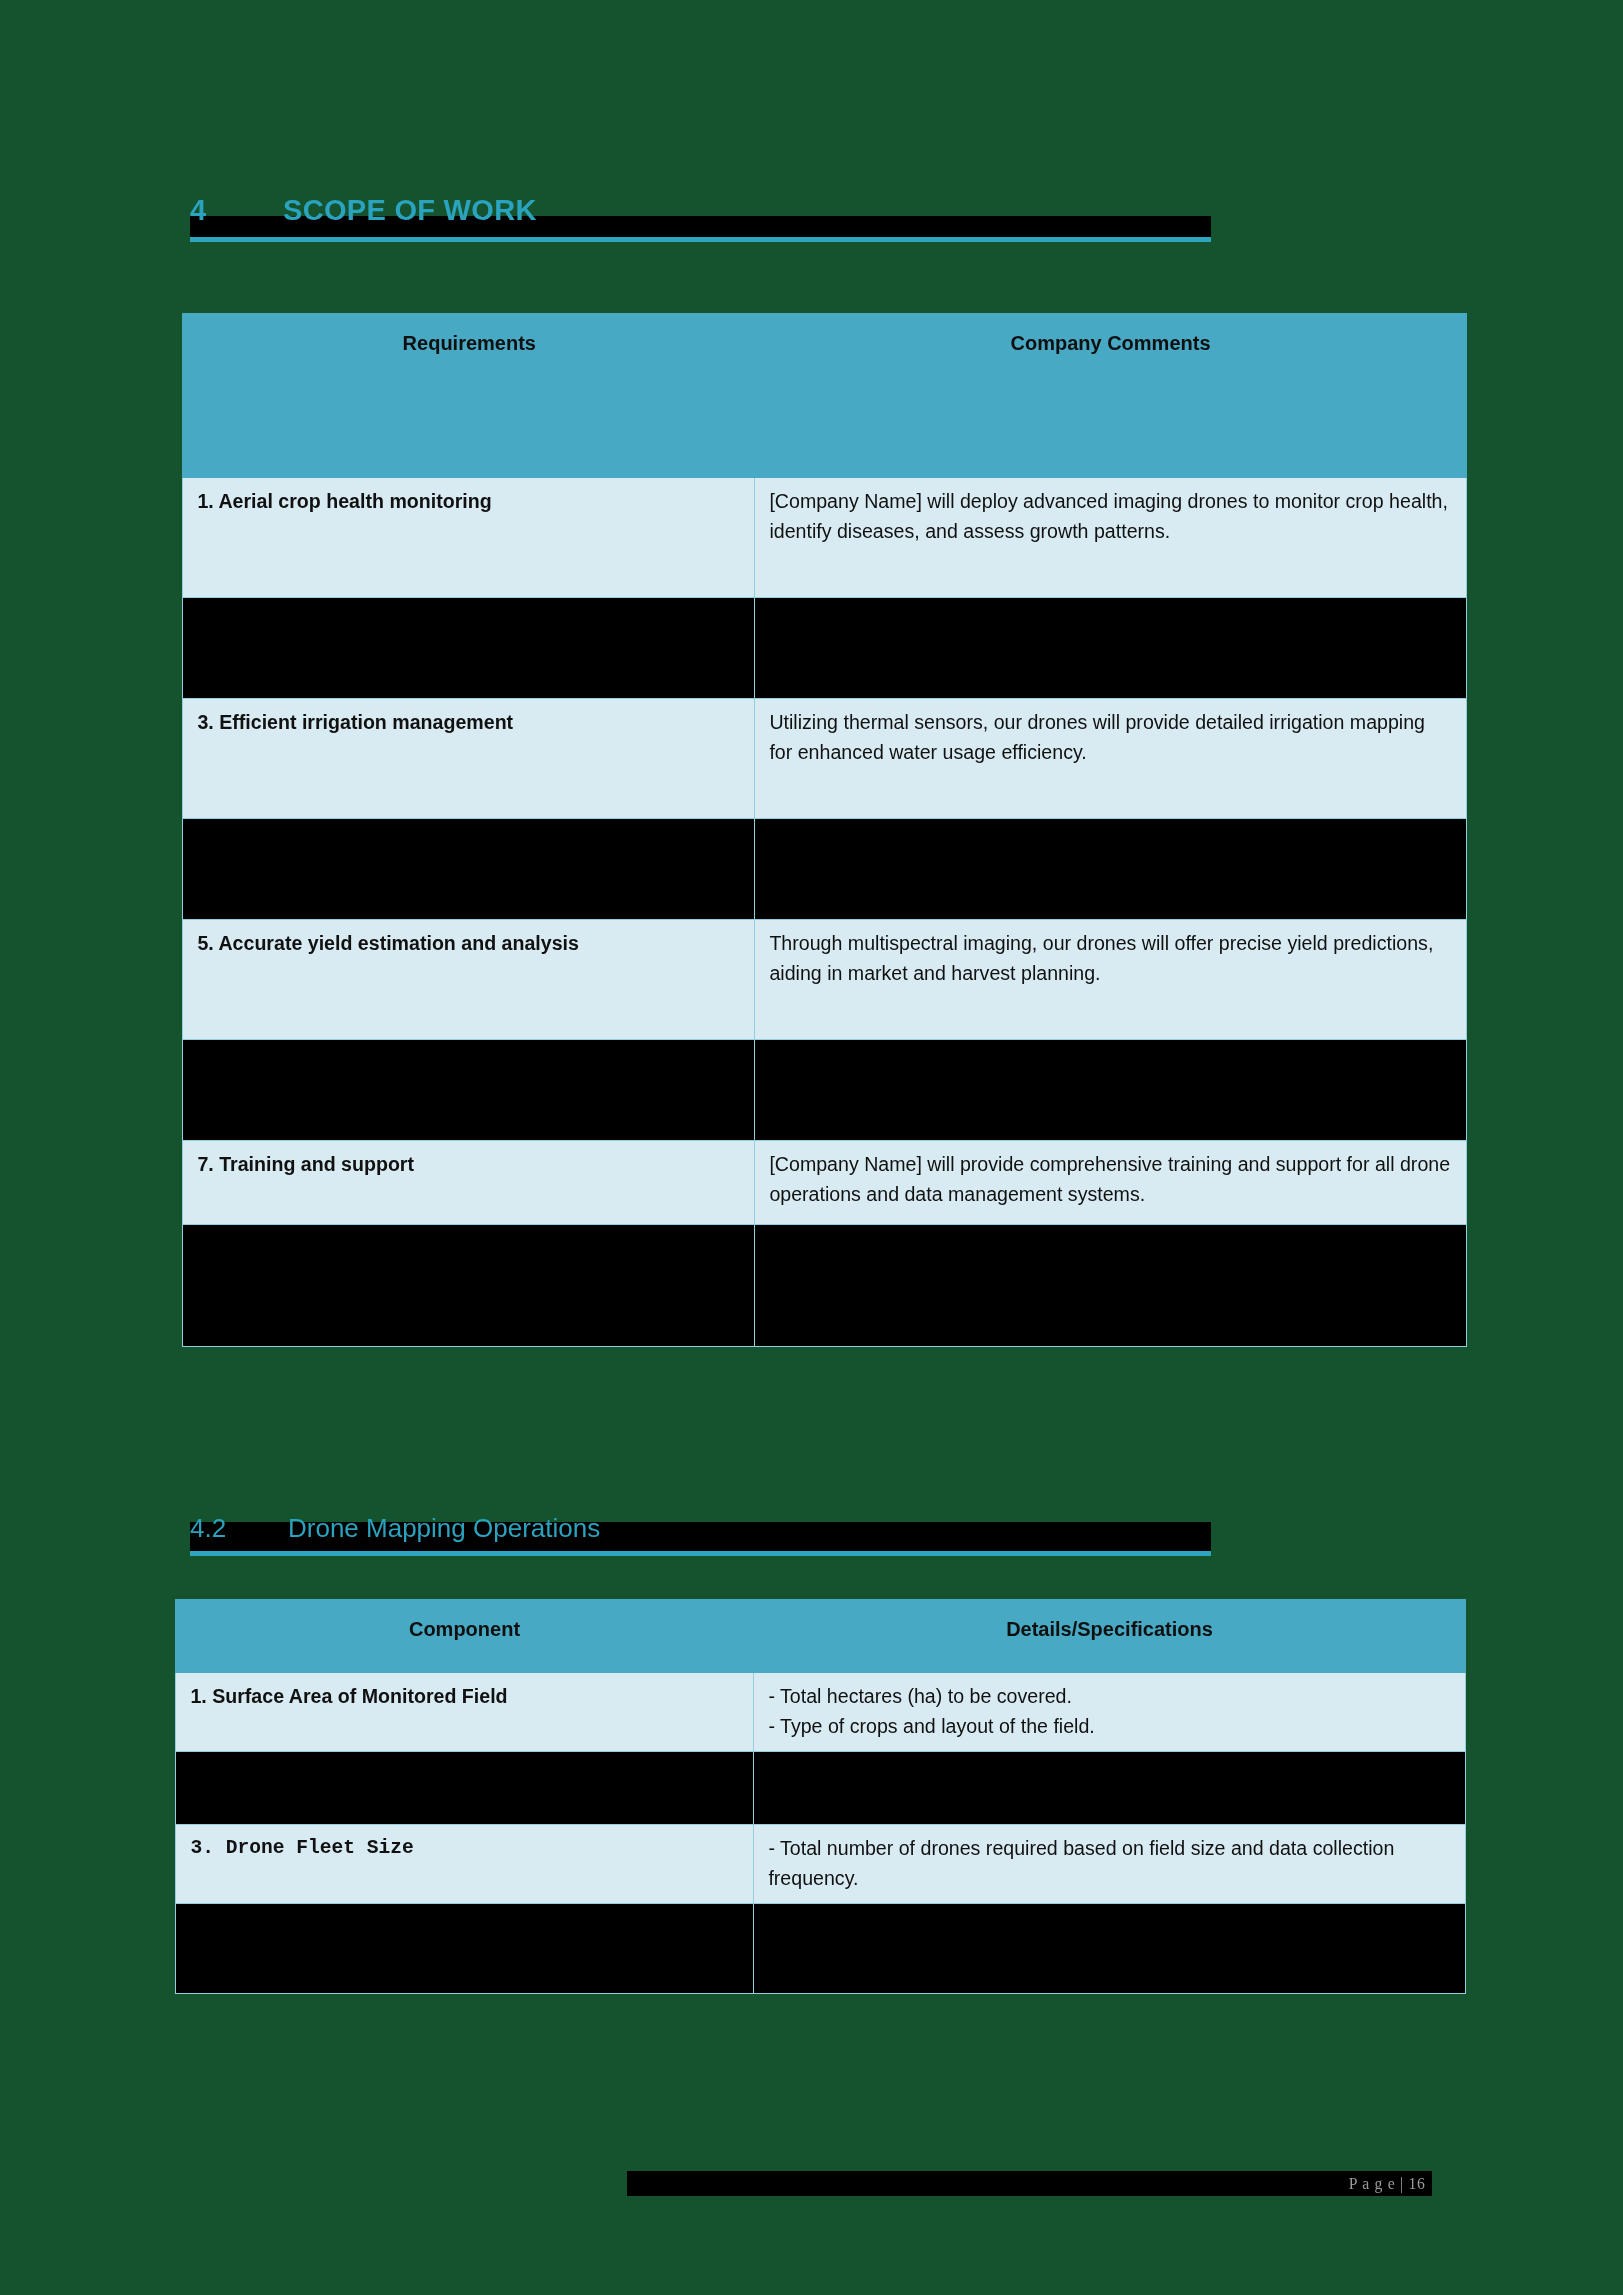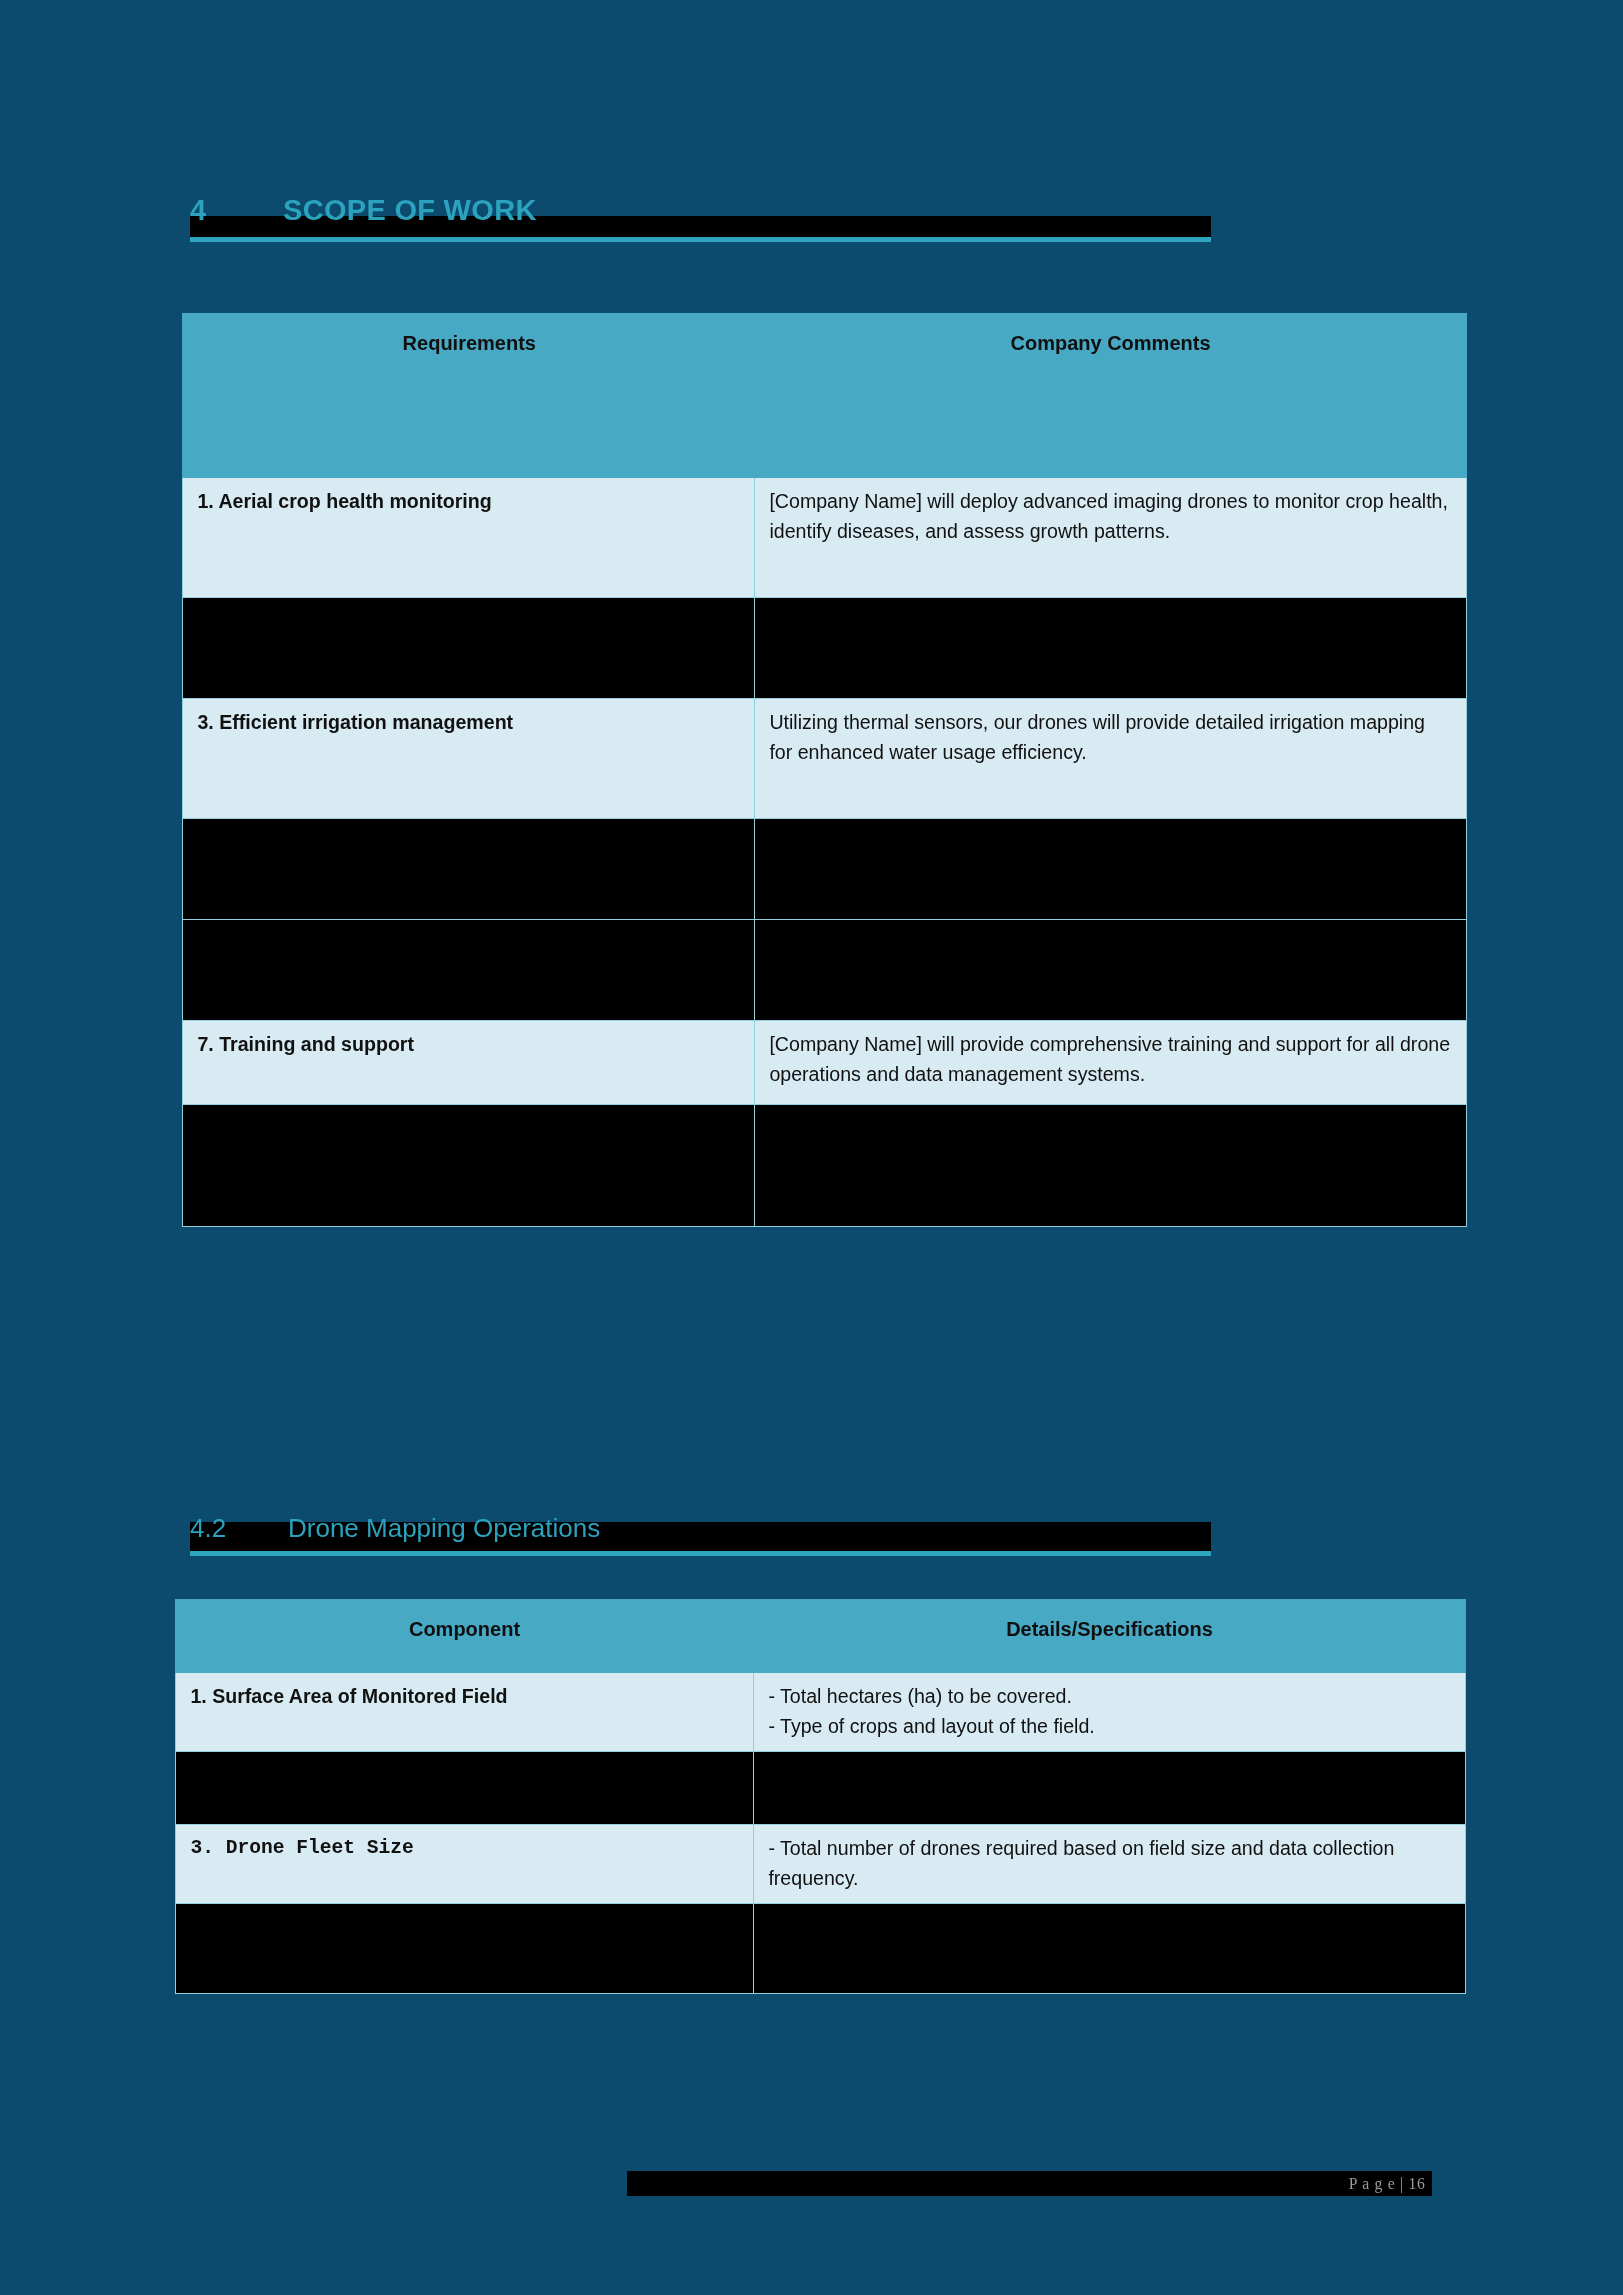--- a/index.html
+++ b/index.html
@@ -11,21 +11,21 @@
     width: 1623px;
     height: 2295px;
     position: relative;
     font-family: "Liberation Sans", sans-serif;
     -webkit-font-smoothing: antialiased;
   }
 
   .page {
     position: absolute;
     inset: 0;
-    background: #0c4a6e;
+    background: #14532d;
   }
 
   
   .h1-block {
     position: absolute;
     left: 190px;
     top: 196px;
     width: 1021px;
     height: 41px;
   }
@@ -225,20 +225,24 @@
           <td></td>
         </tr>
         <tr>
           <td class="req" style="height: 120px;">3. Efficient irrigation management</td>
           <td>Utilizing thermal sensors, our drones will provide detailed irrigation mapping for enhanced water usage efficiency.</td>
         </tr>
         <tr class="redacted">
           <td class="req" style="height: 101px;"></td>
           <td></td>
         </tr>
+        <tr>
+          <td class="req" style="height: 120px;">5. Accurate yield estimation and analysis</td>
+          <td>Through multispectral imaging, our drones will offer precise yield predictions, aiding in market and harvest planning.</td>
+        </tr>
         <tr class="redacted">
           <td class="req" style="height: 101px;"></td>
           <td></td>
         </tr>
         <tr>
           <td class="req" style="height: 84px;">7. Training and support</td>
           <td>[Company Name] will provide comprehensive training and support for all drone operations and data management systems.</td>
         </tr>
         <tr class="redacted">
           <td class="req" style="height: 122px;"></td>

